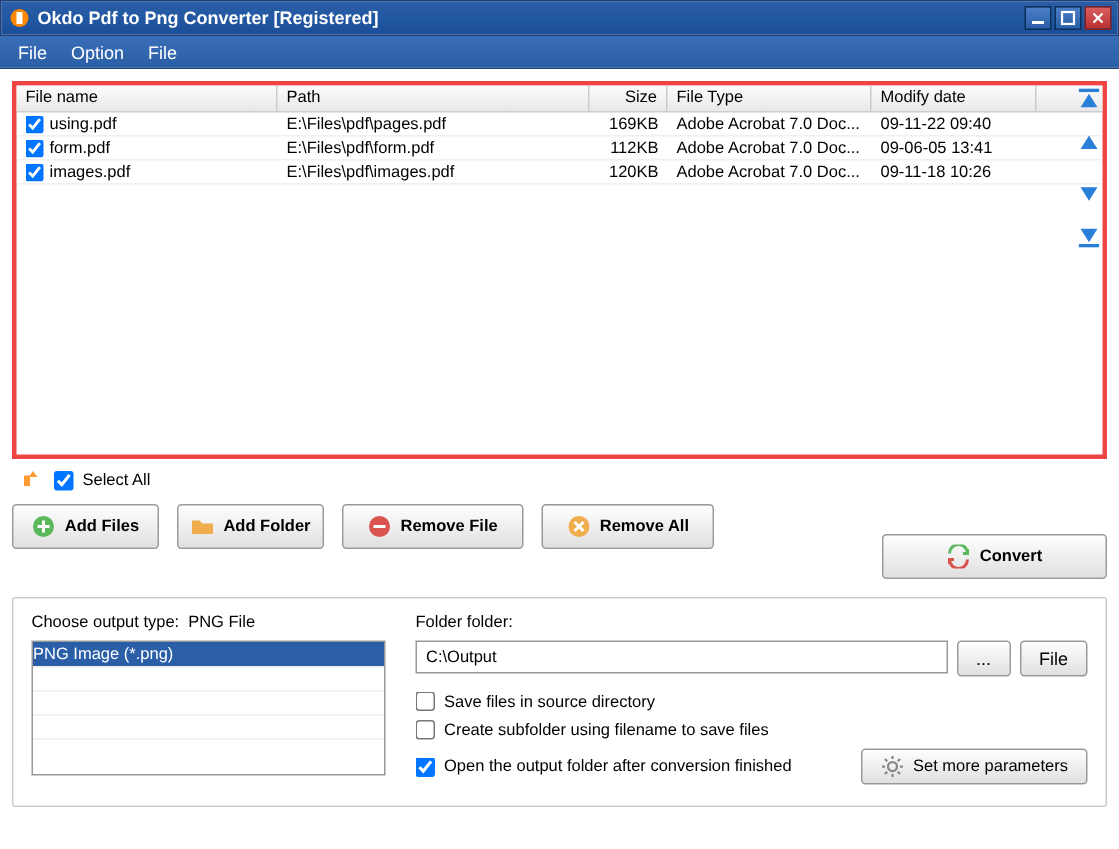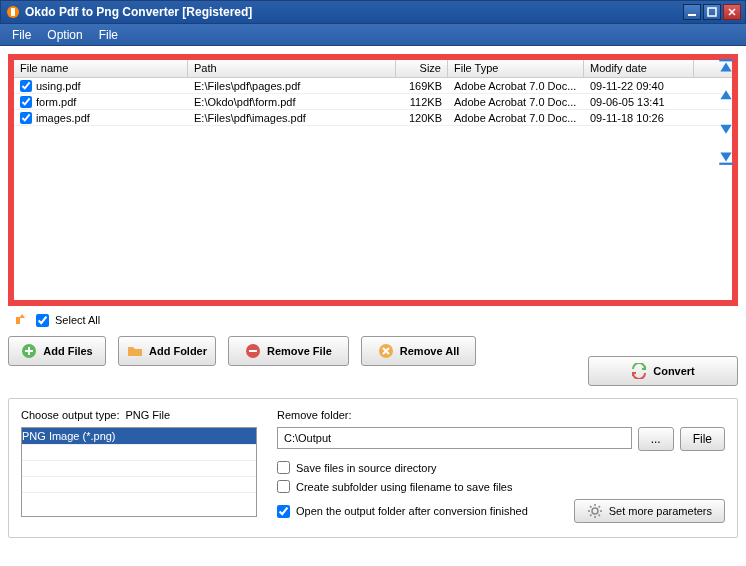--- a/index.html
+++ b/index.html
@@ -10,21 +10,21 @@
 .titlebar .title { color: #fff; font-weight: bold; flex: 1; font-size: 12px; }
 .titlebar .winbtn { width: 18px; height: 16px; margin-left: 2px; border: 1px solid #0a2f5a; background: linear-gradient(to bottom,#4a7fc8,#2a5fa8); display:flex;align-items:center;justify-content:center; cursor:pointer; }
 .titlebar .winbtn.close { background: linear-gradient(to bottom,#d86060,#b83030); border-color:#802020; }
 .titlebar .winbtn svg { width:10px; height:10px; }
 
 .menubar { background: linear-gradient(to bottom, #3a6fb8, #2a5fa8); height: 22px; display: flex; align-items: center; padding: 0 4px; border-bottom: 1px solid #1a3f7a; }
 .menubar span { color: #fff; padding: 0 8px; cursor: pointer; font-size: 12px; }
 
 .content { background: #fff; padding: 8px; }
 
-.tablewrap { border: 6px solid #ef4444; height: 252px; overflow: hidden; position: relative; }
+.tablewrap { border: 3px solid #ef4444; height: 252px; overflow: hidden; position: relative; }
 .table-header { display: flex; background: linear-gradient(to bottom,#fdfdfd,#e8e8e8); border-bottom: 1px solid #ccc; height: 18px; }
 .table-header .col { border-right: 1px solid #ccc; padding: 2px 6px; font-size: 11px; }
 .table-body .row { display: flex; height: 16px; align-items: center; border-bottom: 1px solid #f0f0f0; }
 .table-body .row .cell { padding: 0 6px; white-space: nowrap; overflow: hidden; }
 .col-name { width: 174px; }
 .col-path { width: 208px; }
 .col-size { width: 52px; text-align: right; }
 .col-type { width: 136px; }
 .col-date { width: 110px; }
 .chk { width: 12px; height: 12px; margin-right: 4px; display: inline-block; vertical-align: middle; }
@@ -110,21 +110,21 @@
             <div class="cell col-path">E:\Files\pdf\pages.pdf</div>
             <div class="cell col-size">169KB</div>
             <div class="cell col-type">Adobe Acrobat 7.0 Doc...</div>
             <div class="cell col-date">09-11-22 09:40</div>
           </div>
           <div class="row">
             <div class="cell col-name">
               <input type="checkbox" class="chk" checked="" style="">
               <span>form.pdf</span>
             </div>
-            <div class="cell col-path">E:\Okdo\pdf\form.pdf</div>
+            <div class="cell col-path">E:\Files\pdf\form.pdf</div>
             <div class="cell col-size">112KB</div>
             <div class="cell col-type">Adobe Acrobat 7.0 Doc...</div>
             <div class="cell col-date">09-06-05 13:41</div>
           </div>
           <div class="row">
             <div class="cell col-name">
               <input type="checkbox" class="chk" checked="" style="">
               <span>images.pdf</span>
             </div>
             <div class="cell col-path">E:\Files\pdf\images.pdf</div>
@@ -216,21 +216,21 @@
       </div>
       <div class="type-list">
         <div class="opt">PNG Image (*.png)</div>
         <div class="opt blank"></div>
           <div class="opt blank"></div>
           <div class="opt blank"></div>
           <div class="opt blank"></div>
       </div>
     </div>
     <div class="right-col">
-      <div class="lbl">Remove folder:</div>
+      <div class="lbl">Folder folder:</div>
       <div class="folder-row">
         <input type="text" value="C:\Output" style="">
         <div class="btn small">...</div>
         <div class="btn small">File</div>
       </div>
       <div class="check-row">
         <input type="checkbox" id="c1" style="">
         <span>Save files in source directory</span>
       </div>
       <div class="check-row">

